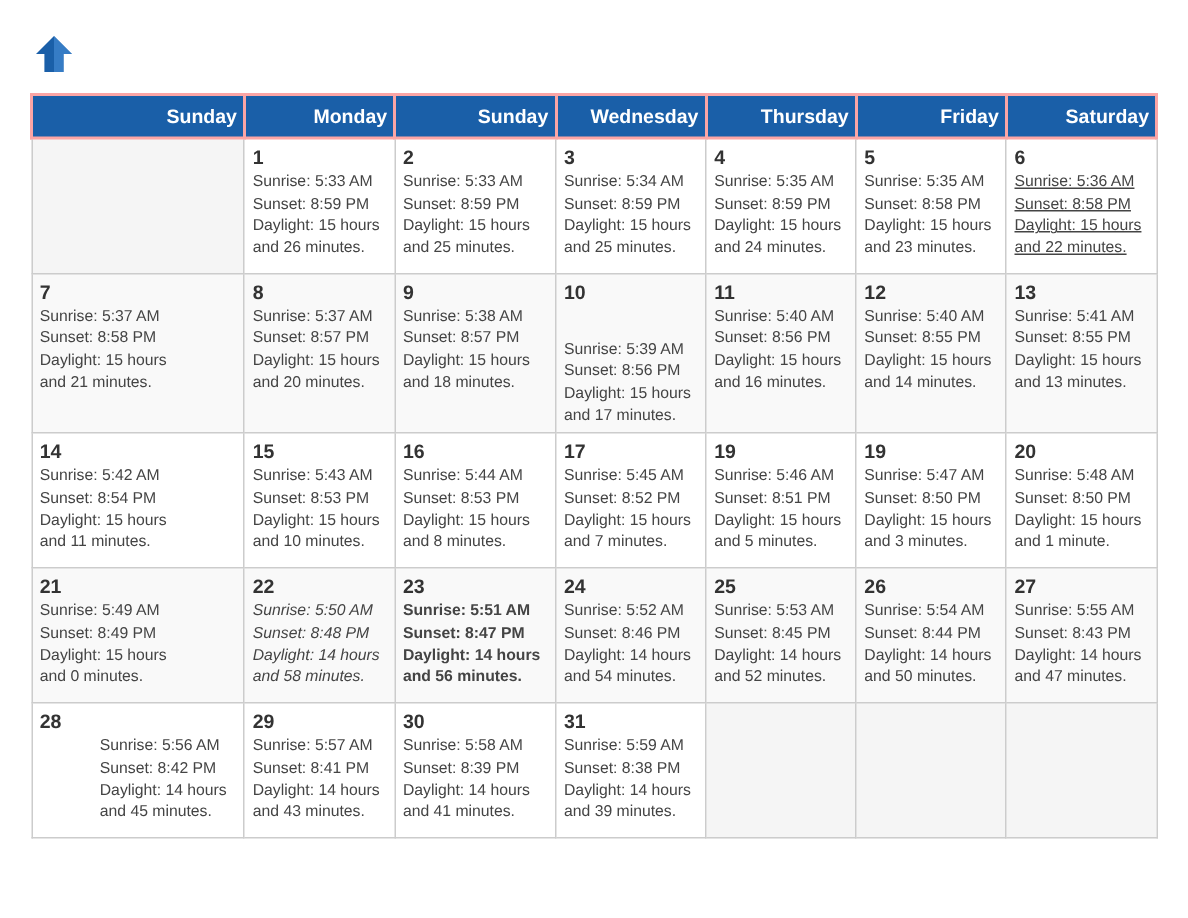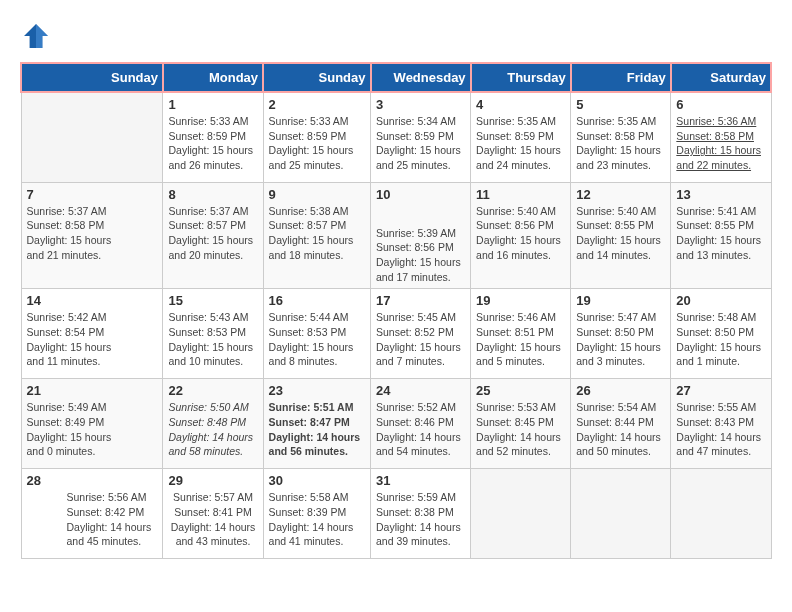--- a/index.html
+++ b/index.html
@@ -328,21 +328,21 @@
       <tr>
         <td>
           <span class="day-number">28</span>
           <div class="day-info" style="white-space: pre-line; margin-left: 40px;">Sunrise: 5:56 AM
 Sunset: 8:42 PM
 Daylight: 14 hours
 and 45 minutes.</div>
         </td>
         <td>
           <span class="day-number">29</span>
-          <div class="day-info" style="white-space: pre-line; text-align: center;">Sunrise: 5:57 AM
+          <div class="day-info" style="white-space: pre-line;">Sunrise: 5:57 AM
 Sunset: 8:41 PM
 Daylight: 14 hours
 and 43 minutes.</div>
         </td>
         <td>
           <span class="day-number">30</span>
           <div class="day-info" style="white-space: pre-line;">Sunrise: 5:58 AM
 Sunset: 8:39 PM
 Daylight: 14 hours
 and 41 minutes.</div>

